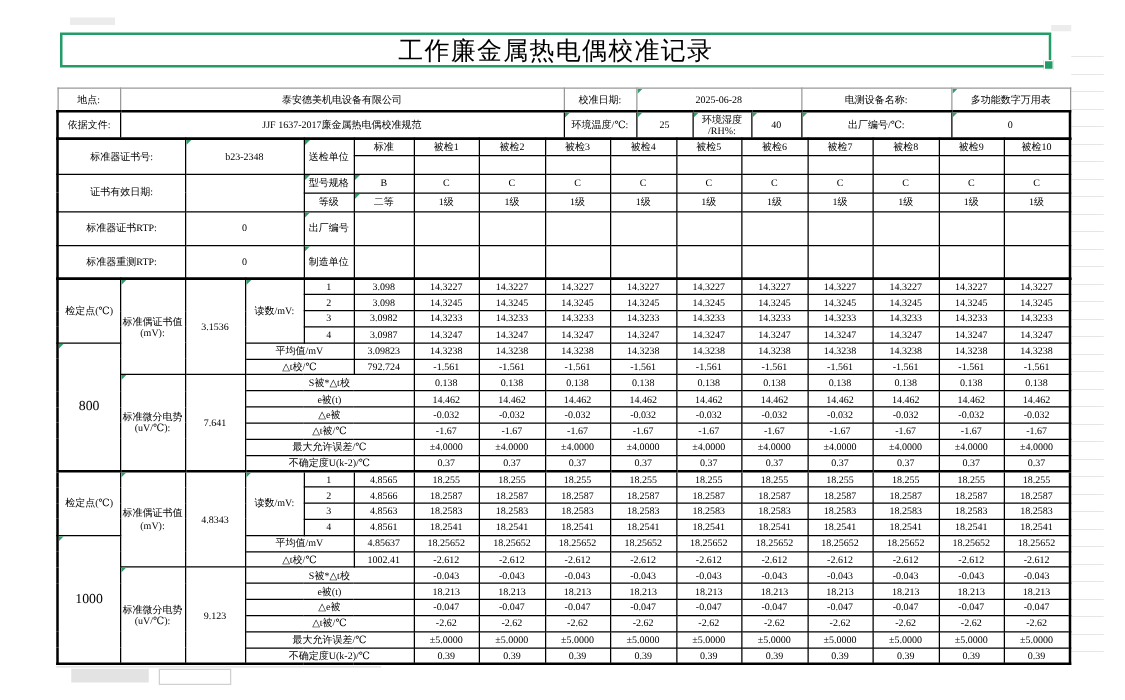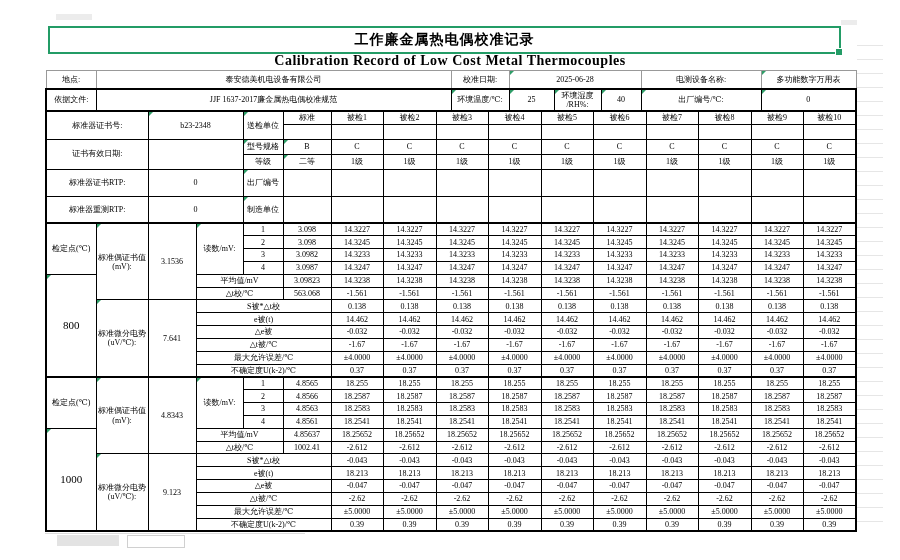--- a/index.html
+++ b/index.html
@@ -6,21 +6,21 @@
   .sheet{position:relative;width:900px;height:560px;background:#fff;overflow:hidden;
          font-family:"Liberation Serif","DejaVu Serif",serif;color:#000;}
   
   #grid-right{position:absolute;left:857px;top:32px;width:26px;height:500px;
     background:repeating-linear-gradient(to bottom,#fff 0 13px,#e6e6e6 13px 14px);}
   #top-smudge{position:absolute;left:56px;top:14px;width:36px;height:6px;background:#ececec;}
   #corner-smudge{position:absolute;left:841px;top:20px;width:16px;height:5px;background:#ececec;}
   
   #title-cell{position:absolute;left:48px;top:26px;width:789px;height:24px;
     border:2px solid #239c66;display:flex;align-items:center;justify-content:center;}
-  #title-cell .t{font-weight:bold;font-size:14px;letter-spacing:1px;}
+  #title-cell .t{font-weight:normal;font-size:20px;letter-spacing:1px;}
   #fill-handle{position:absolute;right:-4px;bottom:-4px;width:6px;height:6px;
     background:#239c66;border:1px solid #fff;}
   #subtitle{position:absolute;left:45px;top:52px;width:810px;height:17px;text-align:center;
     font-weight:bold;font-size:14px;letter-spacing:.5px;line-height:17px;}
   
   table{position:absolute;border-collapse:collapse;table-layout:fixed;}
   td{border:1px solid #000;font-size:8px;text-align:center;vertical-align:middle;
      padding:0 1px;position:relative;line-height:1.15;overflow:hidden;}
   .wrap{white-space:pre-line;}
   .tri::after{content:'';position:absolute;top:0;left:0;width:0;height:0;
@@ -49,21 +49,20 @@
 
   <div id="grid-right"></div>
   <div id="top-smudge"></div>
   <div id="corner-smudge"></div>
 
   <div id="title-cell">
     <span class="t">工作廉金属热电偶校准记录</span>
     <div id="fill-handle"></div>
   </div>
 
-  <div id="subtitle">Calibration Record of Low Cost Metal Thermocouples</div>
 
   <table id="info-table">
     <colgroup>
         <col style="width:50px">
         <col style="width:355px">
         <col style="width:58px">
         <col style="width:45px">
         <col style="width:47px">
         <col style="width:40px">
         <col style="width:120px">
@@ -297,21 +296,21 @@
           <td>14.3238</td>
           <td>14.3238</td>
           <td>14.3238</td>
           <td>14.3238</td>
           <td>14.3238</td>
           <td>14.3238</td>
           <td>14.3238</td>
         </tr>
         <tr>
           <td colspan="2">△t校/℃</td>
-          <td>563.068</td>
+          <td>792.724</td>
           <td>-1.561</td>
           <td>-1.561</td>
           <td>-1.561</td>
           <td>-1.561</td>
           <td>-1.561</td>
           <td>-1.561</td>
           <td>-1.561</td>
           <td>-1.561</td>
           <td>-1.561</td>
           <td>-1.561</td>

